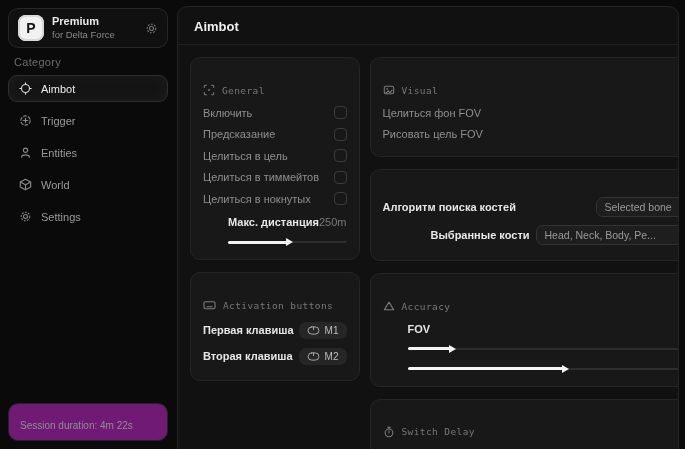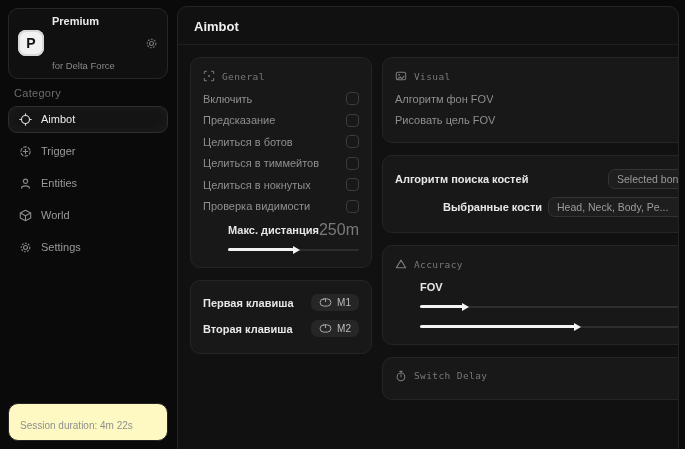--- a/index.html
+++ b/index.html
@@ -22,21 +22,21 @@
     border:1px solid #272727; border-radius:10px;
     display:flex; align-items:center; gap:8px;
     background:#101010;
   }
   .logo-badge {
     width:26px; height:26px; border-radius:8px; background:#f2f2f2;
     display:grid; place-items:center;
     color:#141414; font-weight:bold; font-size:14px;
     box-shadow:inset 0 0 0 2px #d9d9d9;
   }
-  .logo-text { display:flex; flex-direction:column; line-height:1.25;gap:31px; }
+  .logo-text { display:flex; flex-direction:column; line-height:1.25; }
   .logo-title { font-size:11px; font-weight:bold; color:#e9e9e9; }
   .logo-sub { font-size:9.5px; color:#8a8a8a; }
   .logo-gear { margin-left:auto; color:#777; cursor:pointer; }
 
   .category-label { margin:0 14px 7px; font-size:11px; color:#6c6c6c; letter-spacing:.3px; }
 
   .nav { display:flex; flex-direction:column; gap:5px; padding:0 8px; }
   .nav-item {
     display:flex; align-items:center; gap:9px;
     padding:6px 10px; border-radius:9px; border:1px solid transparent;
@@ -47,56 +47,56 @@
     border-color:#2e2e2e; background:#141414; color:#ececec;
     box-shadow:0 0 14px rgba(255,255,255,.04) inset;
   }
   .nav-item.active .ni-icon { color:#dcdcdc; }
 
   .sidebar-spacer { flex:1; }
   .session-card {
     margin:8px; padding:9px 11px; min-height:38px;
     border:1px solid #242424; border-radius:10px;
     display:flex; align-items:flex-end;
-    font-size:10px; color:#8f8f8f; background:#fef9c3;
+    font-size:10px; color:#8f8f8f; background:#701a75;
   }
 
   
   .main-panel {
     position:absolute; left:177px; top:6px; right:6px; bottom:-10px;
     background:#111111; border:1px solid #242424; border-radius:10px;
     display:flex; flex-direction:column; overflow:hidden;
   }
   .main-header { padding:12px 16px 10px; border-bottom:1px solid #1f1f1f; }
   .main-title { font-size:13px; font-weight:bold; color:#f0f0f0; }
   .main-content {
     padding:12px; display:grid; grid-template-columns:1fr 1fr; gap:10px;
     align-items:start;
   }
   .col { display:flex; flex-direction:column; gap:12px; }
 
   .card {
     background:#181818; border:1px solid #252525; border-radius:10px;
-    padding:9px 12px 11px;
+    padding:23px 12px 11px;
   }
   .card-title {
     display:flex; align-items:center; gap:7px;
     font-family:"DejaVu Sans Mono", monospace;
     font-size:9.5px; color:#787878; letter-spacing:.4px;
     margin:3px 0 6px;
   }
   .card-title .ct-icon { color:#7d7d7d; }
 
   .row {
     display:flex; align-items:center; justify-content:space-between;
     min-height:21.5px; font-size:11px;
   }
   .row-label { color:#8f8f8f; white-space:nowrap; overflow:hidden; }
   .row-label.bright { color:#e7e7e7; font-weight:bold; }
-  .row-value { color:#7a7a7a; font-size:16px; white-space:nowrap; }
+  .row-value { color:#7a7a7a; font-size:11px; white-space:nowrap; }
   .row-controls { display:flex; align-items:center; gap:8px; flex-shrink:0; }
 
   .checkbox {
     width:13px; height:13px; border-radius:4px;
     border:1px solid #3c3c3c; background:transparent;
     display:grid; place-items:center; cursor:pointer;
     position:relative; flex-shrink:0;
   }
   .checkbox.checked { background:#f2f2f2; border-color:#f2f2f2; }
   .checkbox.checked::after { content:"✓"; font-size:9px; font-weight:bold; color:#1b1b1b; }
@@ -245,51 +245,56 @@
 
         <div class="row">
           <span class="row-label">Включить</span>
           <span class="checkbox"></span>
         </div>
         <div class="row">
           <span class="row-label">Предсказание</span>
           <span class="checkbox"></span>
         </div>
         <div class="row">
-          <span class="row-label">Целиться в ботов</span>
+          <span class="row-label">Целиться в цель</span>
           <span class="checkbox"></span>
         </div>
         <div class="row">
           <span class="row-label">Целиться в тиммейтов</span>
           <span class="checkbox"></span>
         </div>
         <div class="row">
           <span class="row-label">Целиться в нокнутых</span>
-          <span class="checkbox"></span>
-        </div>
-        <div class="row">
-          <span class="row-label">Проверка видимости</span>
           <span class="checkbox"></span>
         </div>
 
         <div class="slider-block">
           <div class="row">
             <span class="row-label bright">Макс. дистанция</span>
             <span class="row-value">250m</span>
           </div>
           <div class="slider">
             <div class="slider-track"></div>
             <div class="slider-fill" style="width: 50%;">
                 <div class="slider-thumb"></div>
               </div>
           </div>
         </div>
       </div>
 
       <div class="card">
+        <div class="card-title">
+          <span class="ct-icon">
+            <svg width="13" height="12" viewBox="0 0 14 13" fill="none" stroke="currentColor" stroke-width="1.2" stroke-linecap="round">
+              <rect x="1" y="3" width="12" height="7.5" rx="1.6"></rect>
+                <line x1="4.2" y1="8.4" x2="9.8" y2="8.4"></line>
+            </svg>
+          </span>
+          <span>Activation buttons</span>
+        </div>
 
         <div class="row" style="min-height:26px">
           <span class="row-label bright">Первая клавиша</span>
           <span class="keybind">
             <span class="kb-icon">
               <svg width="13" height="9" viewBox="0 0 14 10" fill="none" stroke="currentColor" stroke-width="1.1" stroke-linecap="round">
                 <rect x="1" y="1" width="12" height="8" rx="4"></rect>
                   <line x1="7" y1="1" x2="7" y2="4"></line>
               </svg>
             </span>
@@ -319,21 +324,21 @@
             <svg width="12" height="12" viewBox="0 0 14 14" fill="none" stroke="currentColor" stroke-width="1.2" stroke-linejoin="round">
               <rect x="1.5" y="2.5" width="11" height="9" rx="1.8"></rect>
                 <circle cx="4.8" cy="5.6" r="1" fill="currentColor" stroke="none"></circle>
                 <path d="M3 11 l3 -3 2 2 3 -3.2"></path>
             </svg>
           </span>
           <span>Visual</span>
         </div>
 
         <div class="row">
-          <span class="row-label">Алгоритм фон FOV</span>
+          <span class="row-label">Целиться фон FOV</span>
           <span class="row-controls">
             <span class="checkbox"></span>
           </span>
         </div>
         <div class="row">
           <span class="row-label">Рисовать цель FOV</span>
           <span class="row-controls">
             <span class="swatch" style="background: rgb(255, 255, 255);"></span>
             <span class="checkbox"></span>
           </span>

